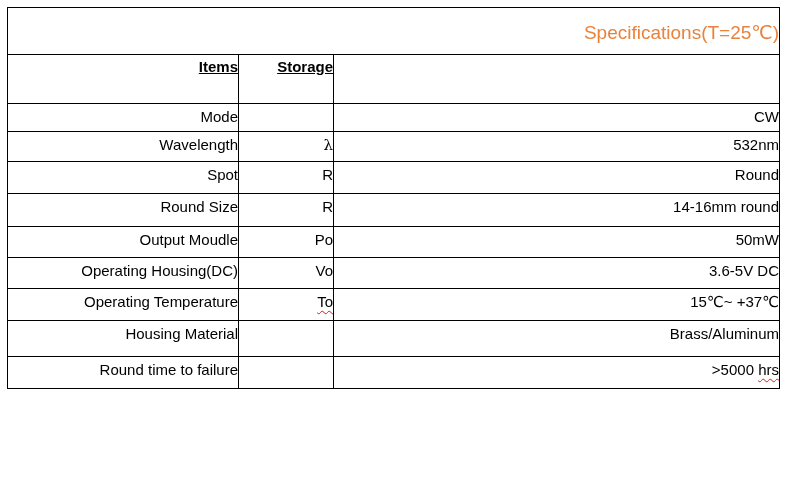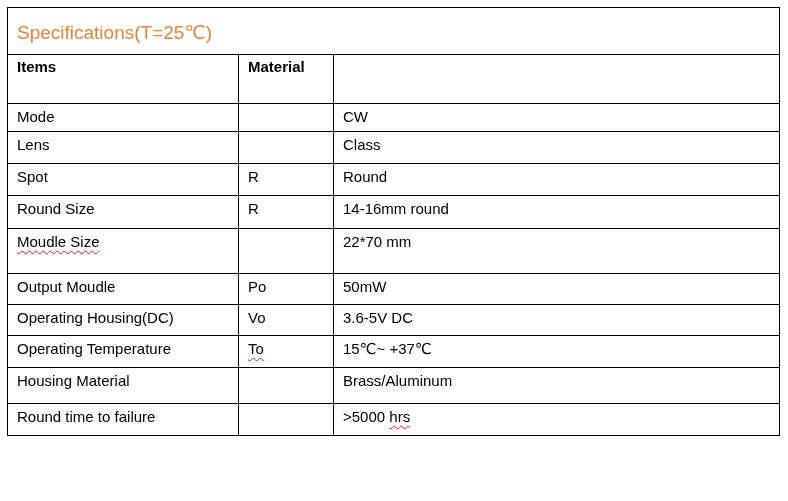--- a/index.html
+++ b/index.html
@@ -1,39 +1,39 @@
 <!DOCTYPE html>
 <html><head>
 <meta charset="utf-8">
 <style>
   html, body { margin: 0; padding: 0; background: #ffffff; }
   body { width: 788px; height: 501px; position: relative; overflow: hidden;
          font-family: "Liberation Sans", "DejaVu Sans", sans-serif; color: #000; }
   .spec-table {
     position: absolute; left: 7px; top: 7px;
-    width: 773px; border-collapse: collapse; table-layout: fixed;
+    width: 773px; border-collapse: collapse; table-layout: fixed; text-align: right;
   }
   .spec-table td {
     border: 1.5px solid #000;
     padding: 0 0 0 9px;
     vertical-align: top;
     font-size: 15px;
     line-height: 18px;
   }
   .title-cell {
     height: 46px;
     vertical-align: middle !important;
   }
   .title-text {
     color: #e8823c;
     font-size: 19px;
     display: inline-block;
     padding-top: 4px;
   }
-  .hdr td { height: 45px; font-weight: bold; padding-top: 3px; }
+  .hdr td { height: 45px; font-weight: bold; padding-top: 3px; text-decoration: underline; }
   .row td { padding-top: 4px; }
   .sym { font-family: "DejaVu Serif", "Liberation Serif", serif; }
   .squiggle {
     text-decoration: underline wavy #d02020;
     text-decoration-thickness: 1px;
     text-underline-offset: 3px;
   }
   .c1 { width: 231px; }
   .c2 { width: 95px; }
 </style>
@@ -47,48 +47,43 @@
       <col>
     </colgroup>
   <tbody>
       <tr>
     <td colspan="3" class="title-cell">
       <span class="title-text">Specifications(T=25℃)</span>
     </td>
   </tr>
   <tr class="hdr">
     <td>Items</td>
-    <td>Material</td>
+    <td>Storage</td>
     <td></td>
   </tr>
 
   <tr class="row" style="height:28px">
     <td>Mode</td>
     <td></td>
     <td>CW</td>
   </tr>
-  <tr class="row" style="height:32px">
-    <td>Lens</td>
-    <td></td>
-    <td>Class</td>
+  <tr class="row" style="height:30px">
+    <td>Wavelength</td>
+    <td class="sym">λ</td>
+    <td>532nm</td>
   </tr>
   <tr class="row" style="height:32px">
     <td>Spot</td>
     <td>R</td>
     <td>Round</td>
   </tr>
   <tr class="row" style="height:33px">
     <td>Round Size</td>
     <td>R</td>
     <td>14-16mm round</td>
-  </tr>
-  <tr class="row" style="height:45px">
-    <td><span class="squiggle">Moudle Size</span></td>
-    <td></td>
-    <td>22*70 mm</td>
   </tr>
   <tr class="row" style="height:31px">
     <td>Output Moudle</td>
     <td>Po</td>
     <td>50mW</td>
   </tr>
   <tr class="row" style="height:31px">
     <td>Operating Housing(DC)</td>
     <td>Vo</td>
     <td>3.6-5V DC</td>

